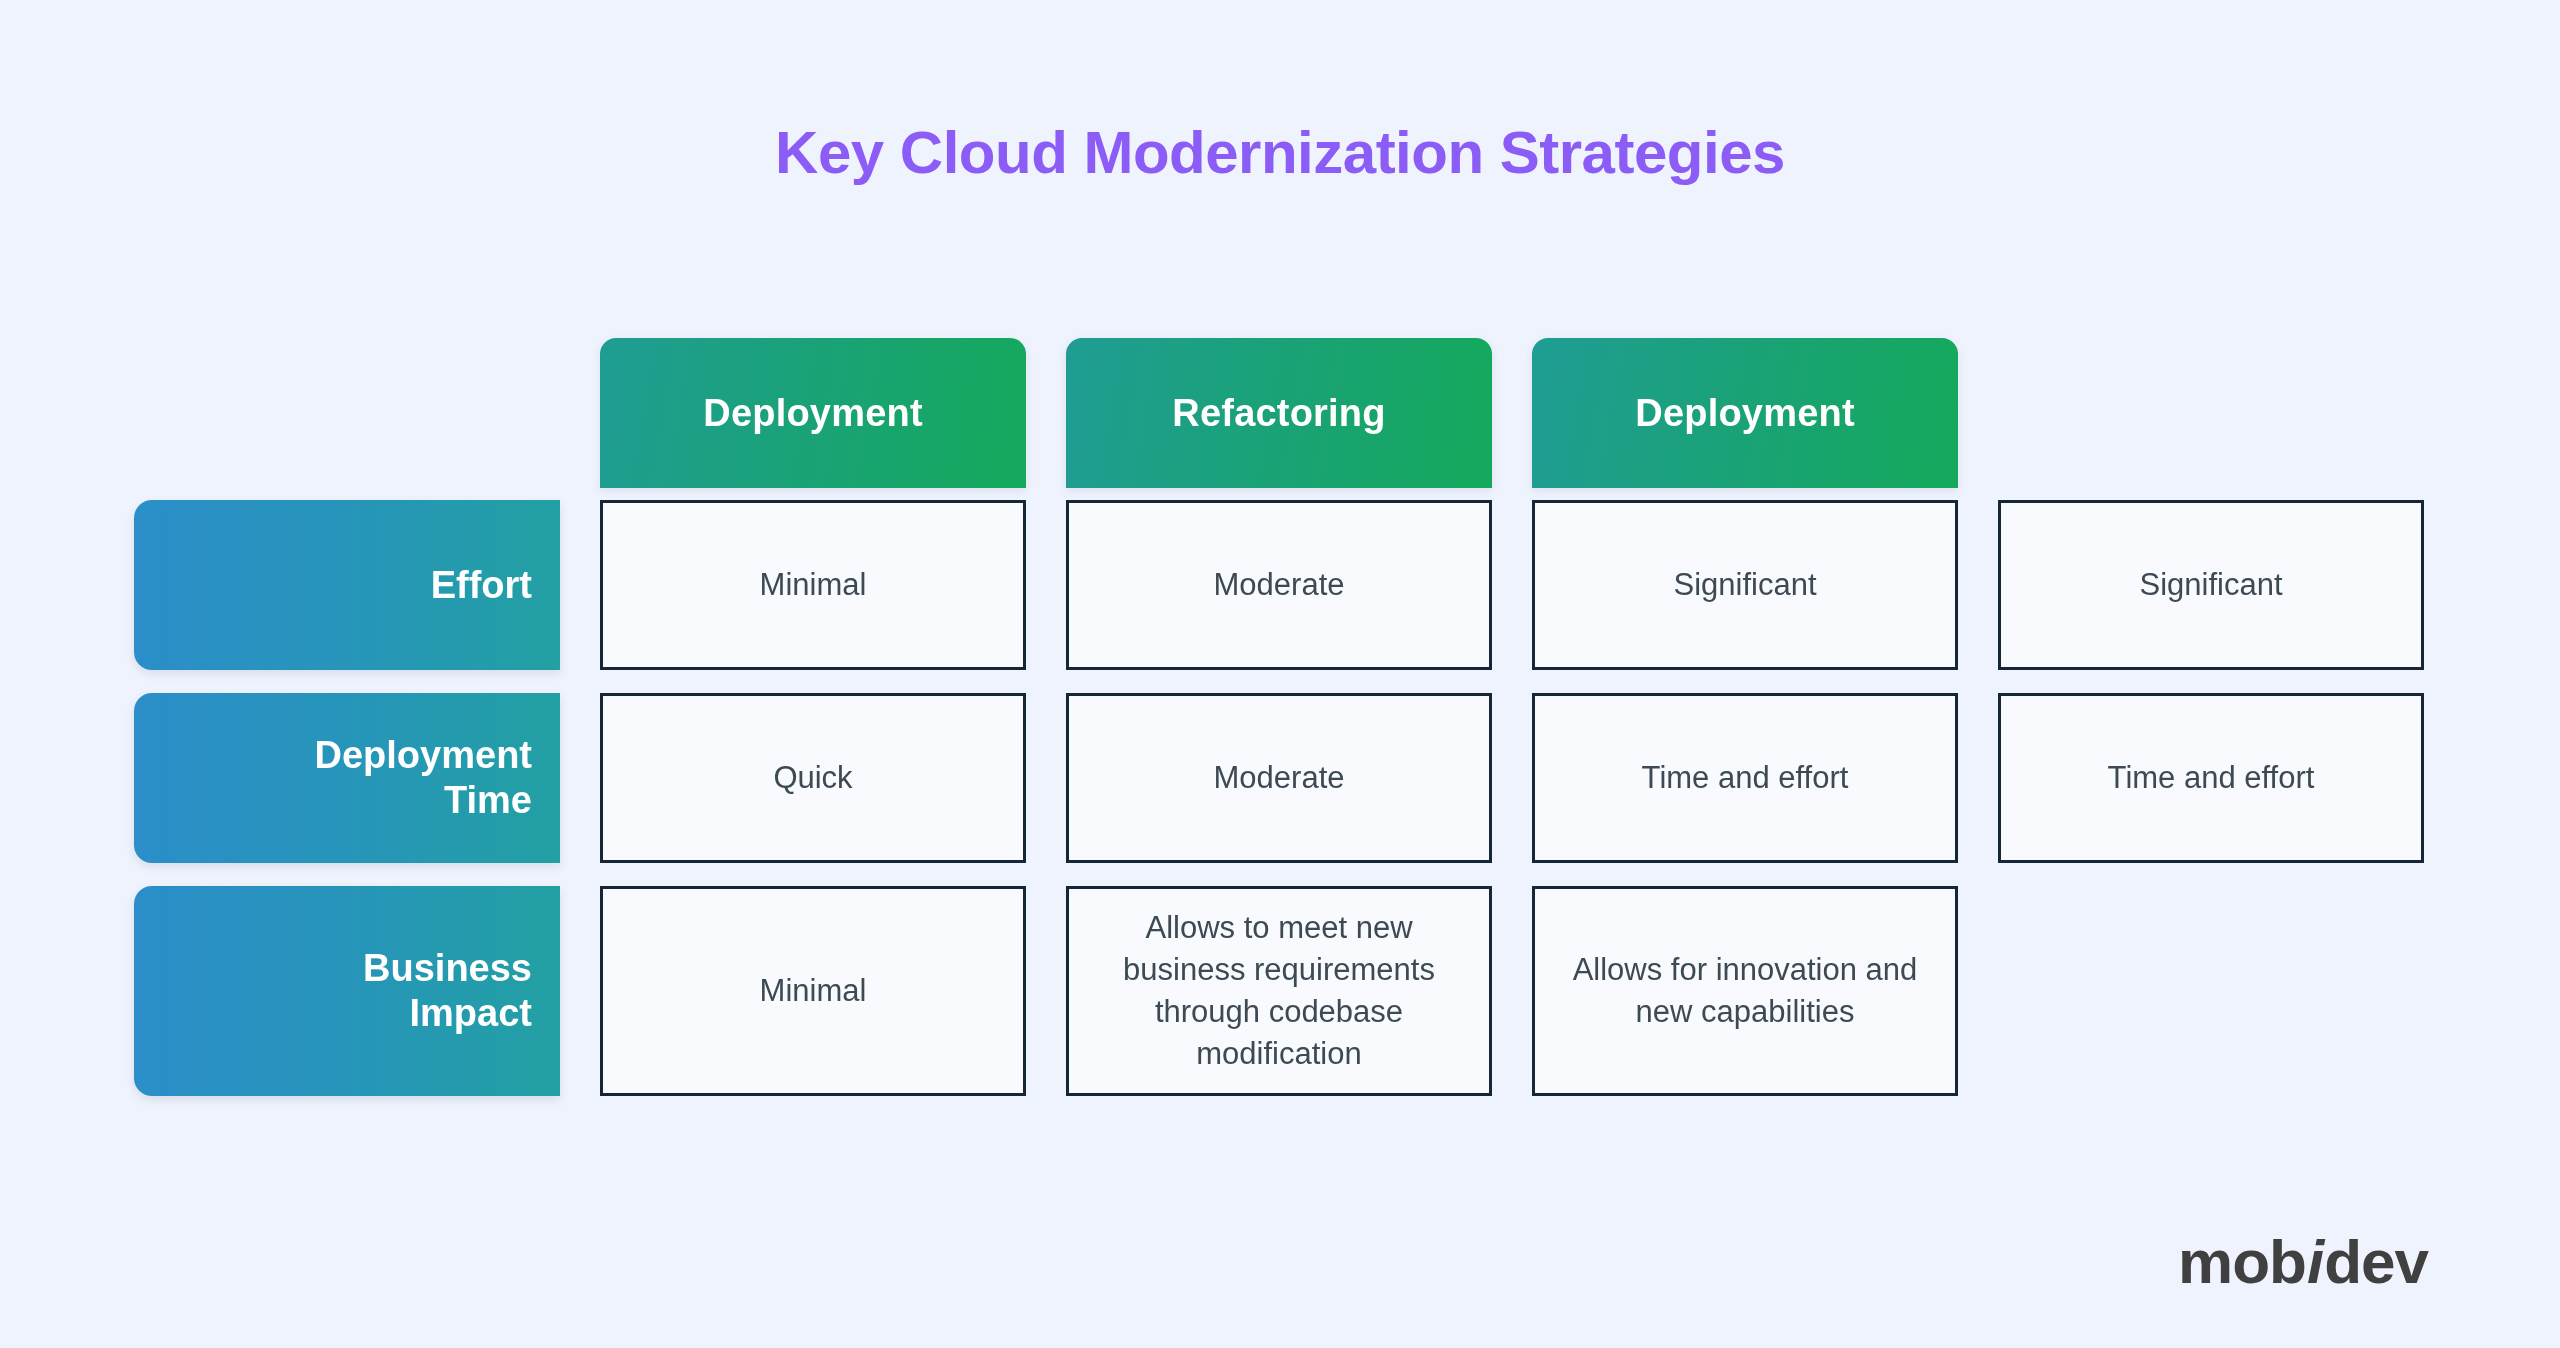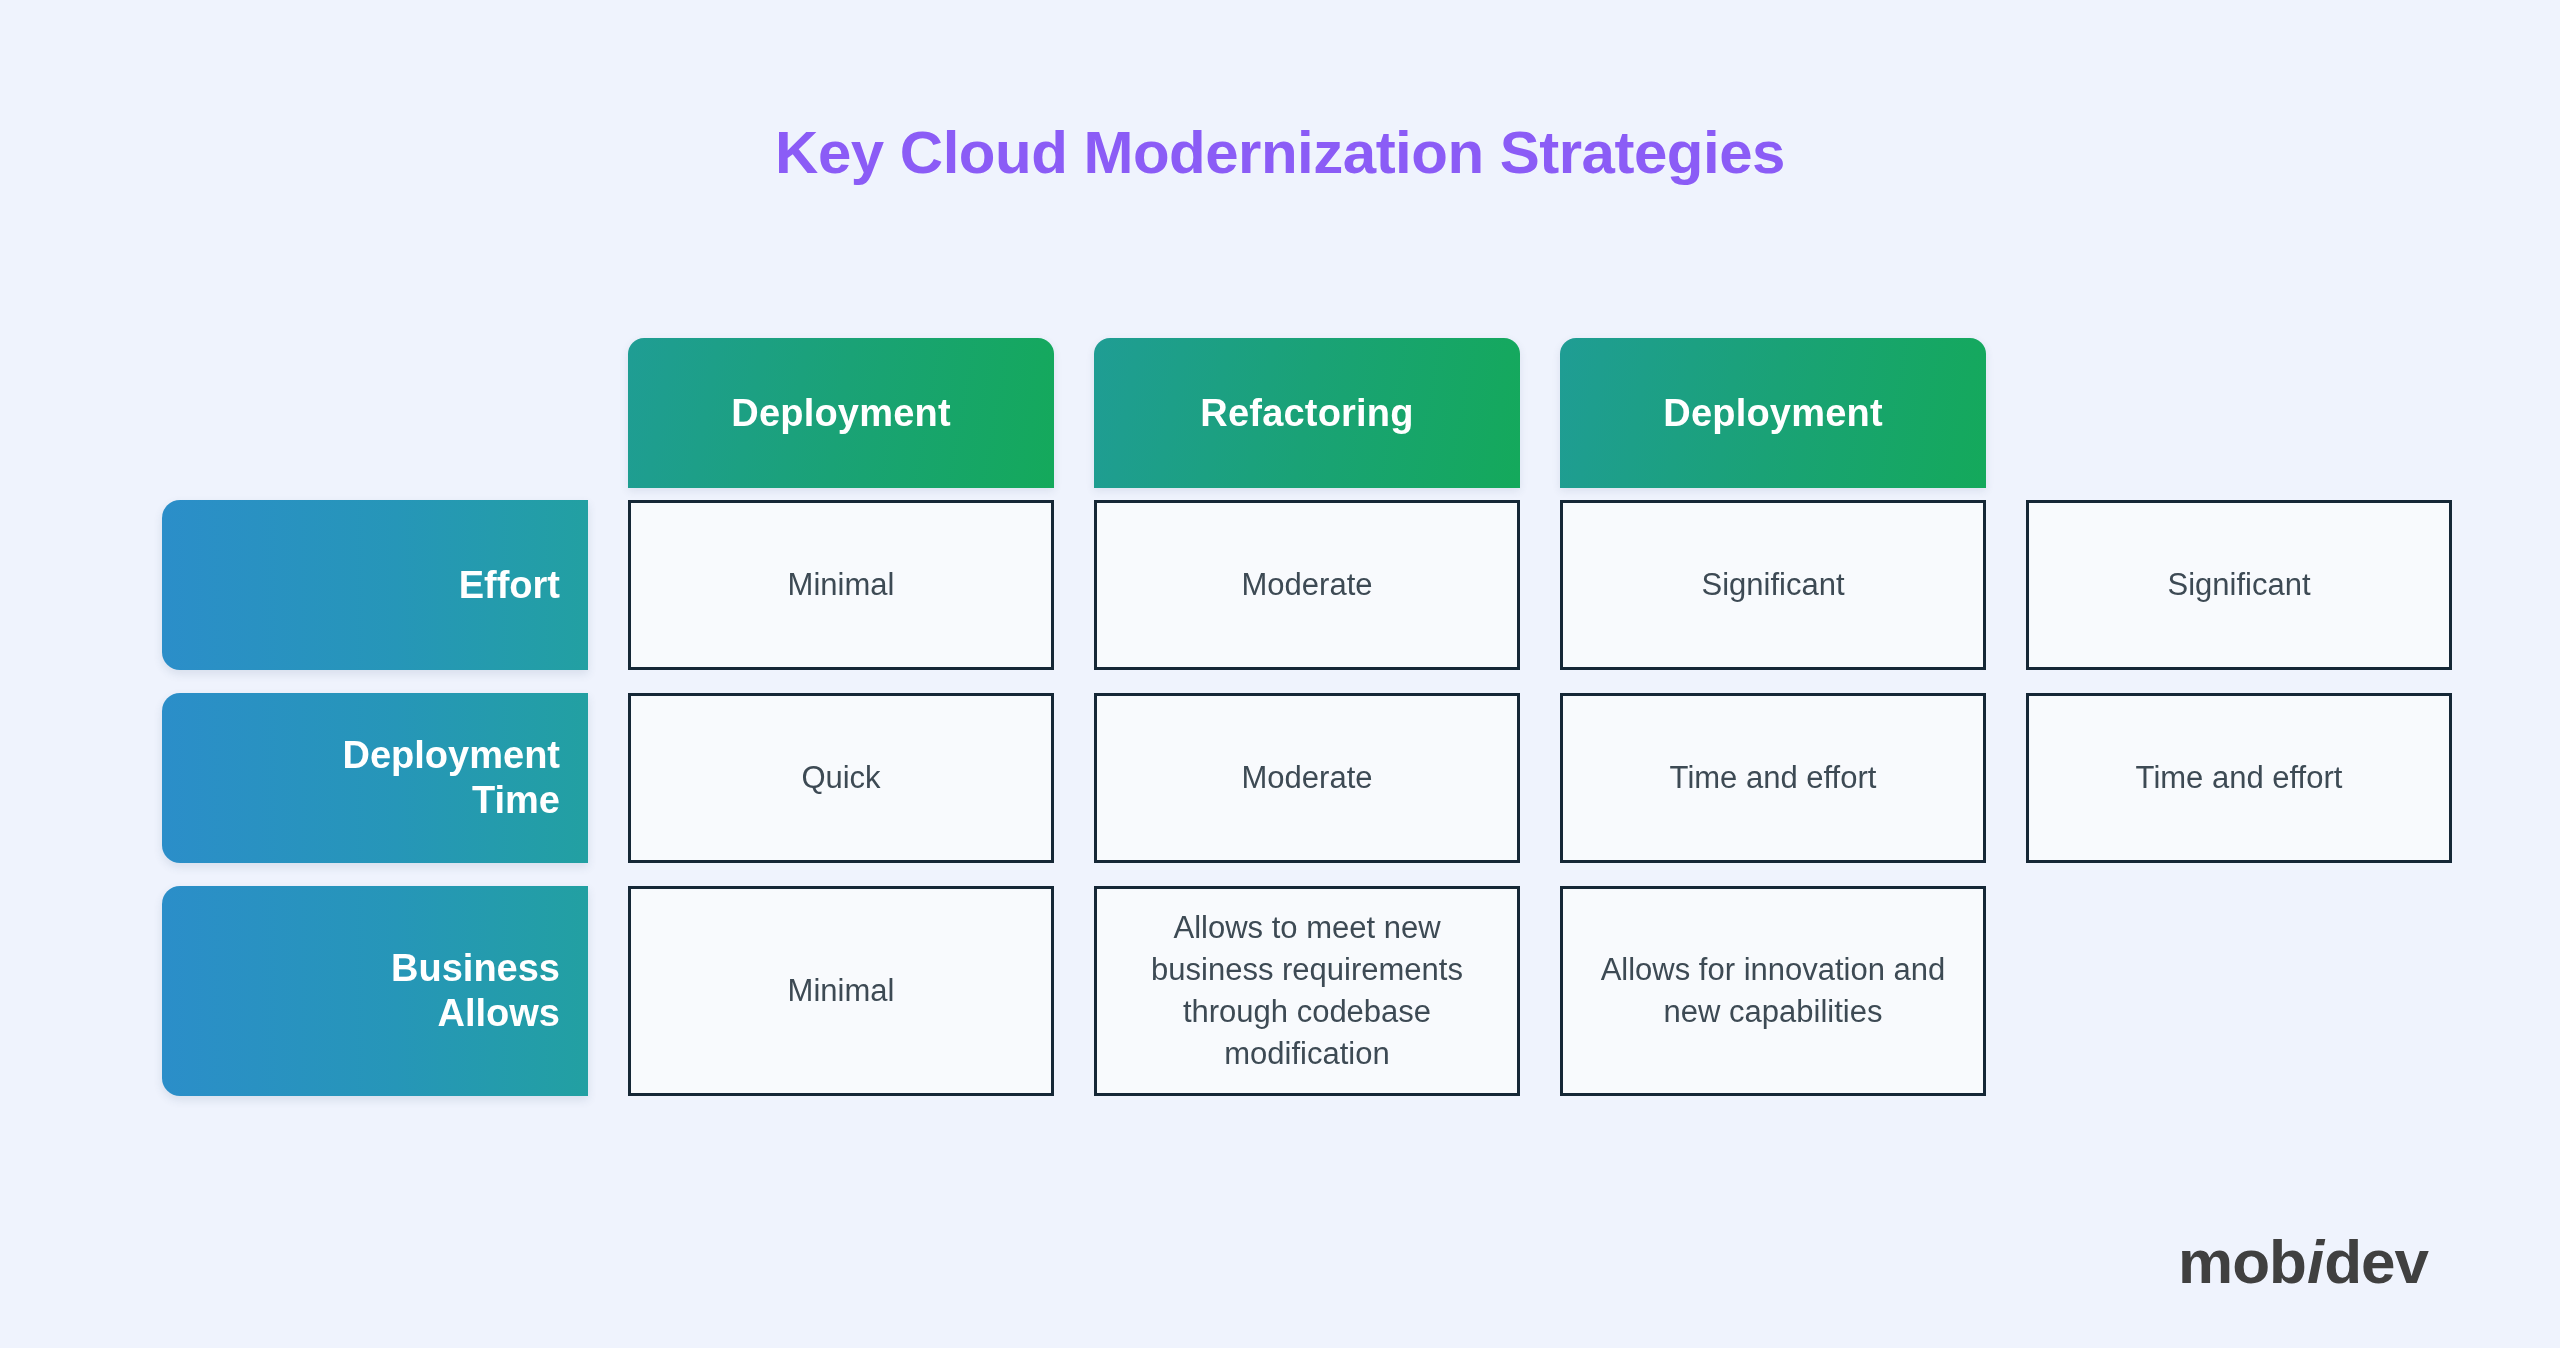--- a/index.html
+++ b/index.html
@@ -54,21 +54,20 @@
   }
 
   .row-header  { top: 0px;   height: 150px; }
   .row-1       { top: 162px; height: 170px; }
   .row-2       { top: 355px; height: 170px; }
   .row-3       { top: 548px; height: 210px; }
 
   .label-slot {
     flex: 0 0 426px;
     width: 426px;
-    margin-left: 28px;
   }
   .cell-slot {
     flex: 0 0 426px;
     width: 426px;
   }
 
   
   .col-header {
     width: 100%;
     height: 100%;
@@ -205,21 +204,21 @@
       <div class="cell-slot">
         <div class="cell">Time and effort</div>
       </div>
     </div>
 
     <div class="grid-row row-3">
       <div class="label-slot">
         <div class="row-label">
           <div>
             <span>Business</span>
-            <span>Allows</span>
+            <span>Impact</span>
           </div>
         </div>
       </div>
       <div class="cell-slot">
         <div class="cell">Minimal</div>
       </div>
       <div class="cell-slot">
         <div class="cell">Allows to meet new business requirements through codebase modification</div>
       </div>
       <div class="cell-slot">

